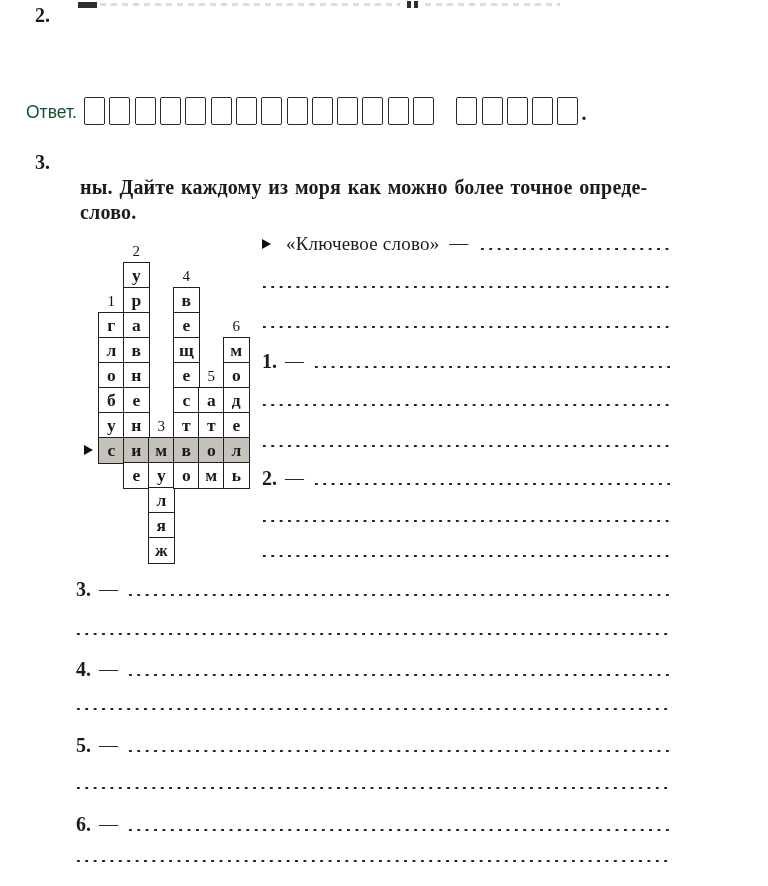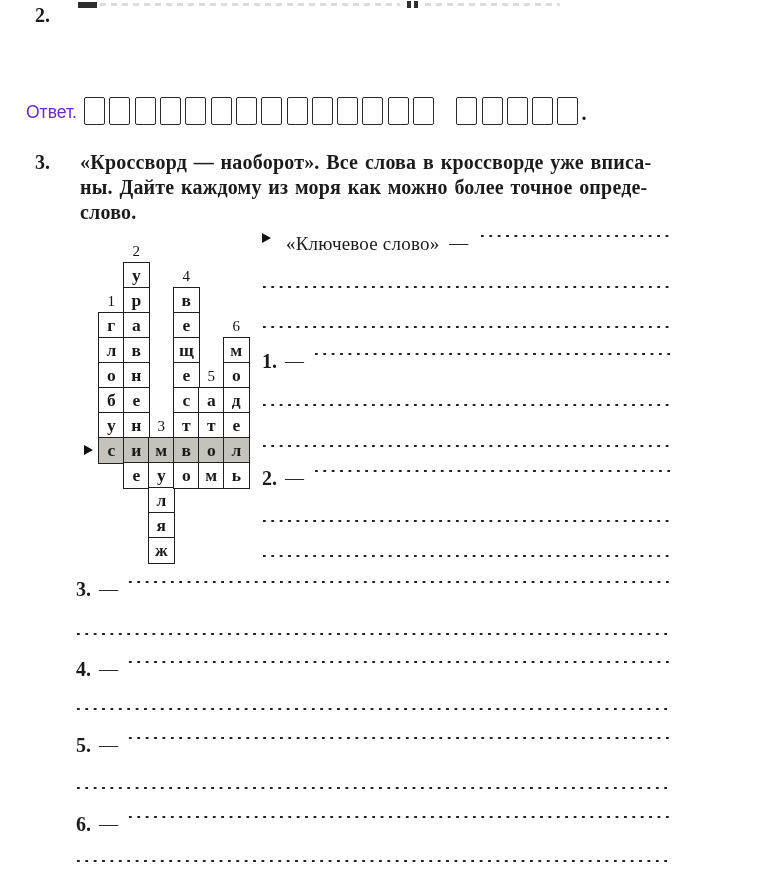--- a/index.html
+++ b/index.html
@@ -8,21 +8,21 @@
     position:relative; width:768px; height:886px; background:#fff;
     font-family:"Liberation Serif","DejaVu Serif",serif; color:#1b1b1b; overflow:hidden;
   }
   .abs { position:absolute; }
   .qnum  { font-weight:bold; font-size:20px; line-height:24px; }
   .qtext { font-weight:bold; font-size:20px; line-height:25px; white-space:nowrap; letter-spacing:0.2px; word-spacing:1.5px; }
   .sans  { font-family:"Liberation Sans","DejaVu Sans",sans-serif; }
 
   
   .answer-row { display:flex; align-items:center; }
-  .ans-label { font-size:17.5px; color:#6d28d9; margin-right:3px; margin-top:3px; }
+  .ans-label { font-size:17.5px; color:#14532d; margin-right:3px; margin-top:3px; }
   .boxes { display:flex; }
   .box { width:21px; height:28px; border:1.7px solid #2c2c2c; border-radius:2px; background:#fff; margin-left:4.3px; }
   .group-gap { width:18px; }
   .ans-period { font-weight:bold; font-size:20px; margin-left:3px; margin-top:6px; }
 
   
   #cw-grid { position:absolute; left:98px; top:262px; width:155px; height:302px; }
   .cw-cell {
     position:absolute; width:26.6px; height:26.6px; border:1.7px solid #1f1f1f; background:#fff;
     font-weight:bold; font-size:17.5px; color:#1a1a1a;
@@ -32,21 +32,21 @@
   .cw-num { position:absolute; width:26.6px; text-align:center; font-size:15px; line-height:16px; color:#141414; }
   .tri { width:0; height:0; border-left:9px solid #111; border-top:5.5px solid transparent; border-bottom:5.5px solid transparent; }
 
   
   .dots {
     height:6px;
     background-image:radial-gradient(circle 1.4px at 2.2px 3px, #222 98%, rgba(0,0,0,0));
     background-size:8.4px 6px; background-repeat:repeat-x; background-position:0 0;
   }
   .dotline { position:absolute; }
-  .def-row { position:absolute; display:flex; align-items:flex-start; }
+  .def-row { position:absolute; display:flex; align-items:flex-end; }
   .def-row .dots { flex:1; margin-bottom:2px; }
   .item-num { font-weight:bold; font-size:20px; line-height:21px; }
   .item-dash { font-size:19px; line-height:20px; margin:0 10px 1px 8px; }
   .kw-label { font-size:19px; line-height:21px; letter-spacing:0.2px; }
   .kw-tri { margin:0 15px 5px 0; }
   .kw-dash { font-size:19px; line-height:20px; margin:0 12px 1px 10px; }
 
   
   .cut-dark { position:absolute; background:#2e2e2e; }
   .cut-faint { position:absolute; background:repeating-linear-gradient(90deg,#c9c9c9 0 6px,rgba(0,0,0,0) 6px 11px); opacity:.65; }
@@ -89,21 +89,20 @@
         <div class="box"></div>
         <div class="box"></div>
         <div class="box"></div>
         <div class="box"></div>
         <div class="box"></div>
       </div>
     <span class="ans-period">.</span>
   </div>
 
   <div class="abs qnum" style="left:35px;top:150px;">3.</div>
-  <div class="abs qtext" style="left:80px;top:150px;">«Кроссворд — наоборот». Все слова в кроссворде уже вписа-</div>
   <div class="abs qtext" style="left:80px;top:175px;">ны. Дайте каждому из моря как можно более точное опреде-</div>
   <div class="abs qtext" style="left:80px;top:200px;">слово.</div>
 
   <div id="cw-grid">
     <div class="tri abs" style="left:-14px;top:183px;"></div>
   <div class="cw-num" style="left: 0px; top: 31px;">1</div>
       <div class="cw-cell" style="left: 0px; top: 50px; background: rgb(255, 255, 255);">г</div>
       <div class="cw-cell" style="left: 0px; top: 75px; background: rgb(255, 255, 255);">л</div>
       <div class="cw-cell" style="left: 0px; top: 100px; background: rgb(255, 255, 255);">о</div>
       <div class="cw-cell" style="left: 0px; top: 125px; background: rgb(255, 255, 255);">б</div>

